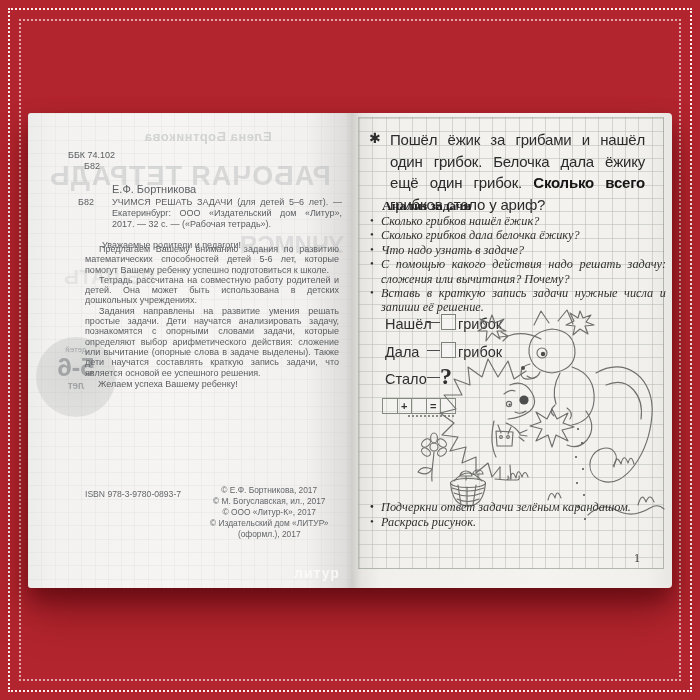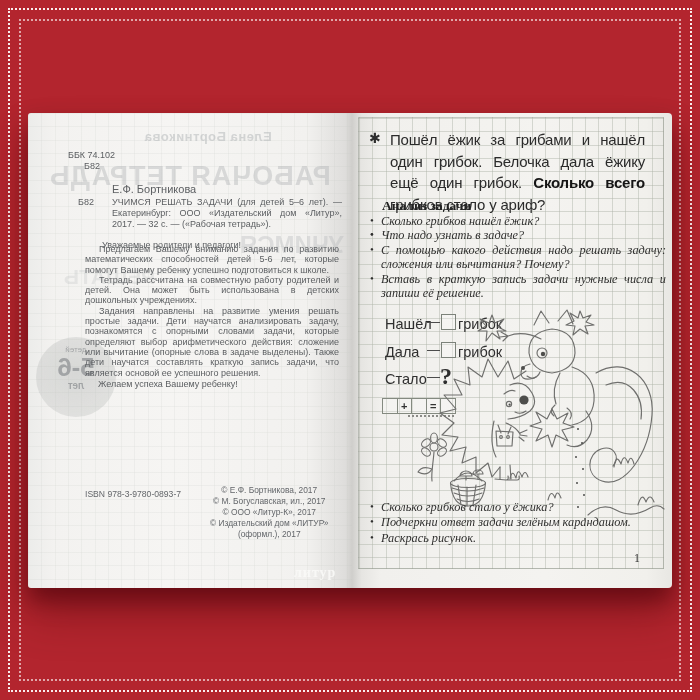--- a/index.html
+++ b/index.html
@@ -32,21 +32,21 @@
   .bbk2{position:absolute;left:56px;top:48px;font-size:9px;}
   .author-small{position:absolute;left:84px;top:70px;font-size:11px;}
   .bib-index{position:absolute;left:50px;top:84px;font-size:9px;}
   .bib-text{position:absolute;left:84px;top:84px;width:230px;font-size:9px;line-height:11.2px;text-align:justify;}
   .salutation{position:absolute;left:74px;top:127px;font-size:9px;}
   .paras{position:absolute;left:57px;top:131px;width:254px;font-size:9px;line-height:10.3px;text-align:justify;}
   .paras p{margin:0;text-indent:14px;}
   .wish{position:absolute;left:70px;top:266px;font-size:9px;}
   .isbn{position:absolute;left:57px;top:376px;font-size:8.6px;color:#63666a;}
   .copyrights{position:absolute;left:182px;top:372px;font-size:8.4px;line-height:11px;color:#63666a;text-align:center;}
-  .watermark{position:absolute;left:266px;top:452px;font-size:14px;font-weight:bold;letter-spacing:1px;color:#fbfbf9;opacity:.85;font-family:Liberation Serif, serif;}
+  .watermark{position:absolute;left:266px;top:452px;font-size:14px;font-weight:bold;letter-spacing:1px;color:#fbfbf9;opacity:.85;}
   
   .ghost{position:absolute;pointer-events:none;transform:scaleX(-1);white-space:nowrap;font-weight:bold;}
   .g-author{left:60px;top:16px;width:240px;text-align:center;font-size:13px;color:rgba(168,172,175,.45);letter-spacing:.5px;}
   .g-title{left:0;top:48px;width:324px;text-align:center;font-size:27px;color:rgba(172,175,178,.4);letter-spacing:1px;}
   .g-sub1{right:8px;top:118px;font-size:24px;color:rgba(178,181,183,.35);}
   .g-sub2{left:36px;top:152px;font-size:21px;color:rgba(188,190,190,.28);}
   .badge{
     position:absolute;left:8px;top:224px;width:80px;height:80px;border-radius:50%;
     background:radial-gradient(circle at 50% 45%,rgba(176,179,178,.42),rgba(186,188,186,.28));
     transform:scaleX(-1);text-align:center;color:rgba(138,141,144,.7);
@@ -145,21 +145,21 @@
   <div class="page page-right">
     <div class="grid-area"></div>
 
     <div class="task-star">✱</div>
     <div class="task"><span>Пошёл ёжик за грибами и нашёл один грибок. Белочка дала ёжику ещё один грибок. </span><b>Сколь­ко всего</b><span> грибков стало у ариф?</span></div>
 
     <div class="analysis-title">Анализ задачи</div>
 
     <ul class="blist blist-top">
       <li><span class="dot">•</span><span>Сколько грибков нашёл ёжик?</span></li>
-      <li><span class="dot">•</span></li>
+      <li><span class="dot">•</span><span>Сколько грибков дала белочка ёжику?</span></li>
       <li><span class="dot">•</span><span>Что надо узнать в задаче?</span></li>
       <li><span class="dot">•</span><span>С помощью какого действия надо решать зада­чу: сложения или вычитания? Почему?</span></li>
       <li><span class="dot">•</span><span>Вставь в краткую запись задачи нужные чис­ла и запиши её решение.</span></li>
     </ul>
 
     <div class="rec rec-1">
       <span class="lbl">Нашёл</span>
       <span class="dash"></span>
       <span class="abox"></span>
       <span class="unit">грибок</span>
@@ -260,20 +260,20 @@
         <circle class="fill" cx="166" cy="148" r="1"></circle>
           <circle class="fill" cx="173" cy="160" r="1"></circle>
         <circle class="fill" cx="167" cy="174" r="1"></circle>
           <circle class="fill" cx="174" cy="186" r="1"></circle>
         <circle class="fill" cx="168" cy="198" r="1"></circle>
           <circle class="fill" cx="175" cy="210" r="1"></circle>
       </g>
     </svg>
 
     <ul class="blist blist-bottom">
-      <li><span class="dot">•</span><span>Сколько грибков стало у ёжика?</span></li>
+      <li><span class="dot">•</span></li>
       <li><span class="dot">•</span><span>Подчеркни ответ задачи зелёным каранда­шом.</span></li>
       <li><span class="dot">•</span><span>Раскрась рисунок.</span></li>
     </ul>
 
     <div class="pagenum">1</div>
   </div>
 </div>
 
 </body></html>

